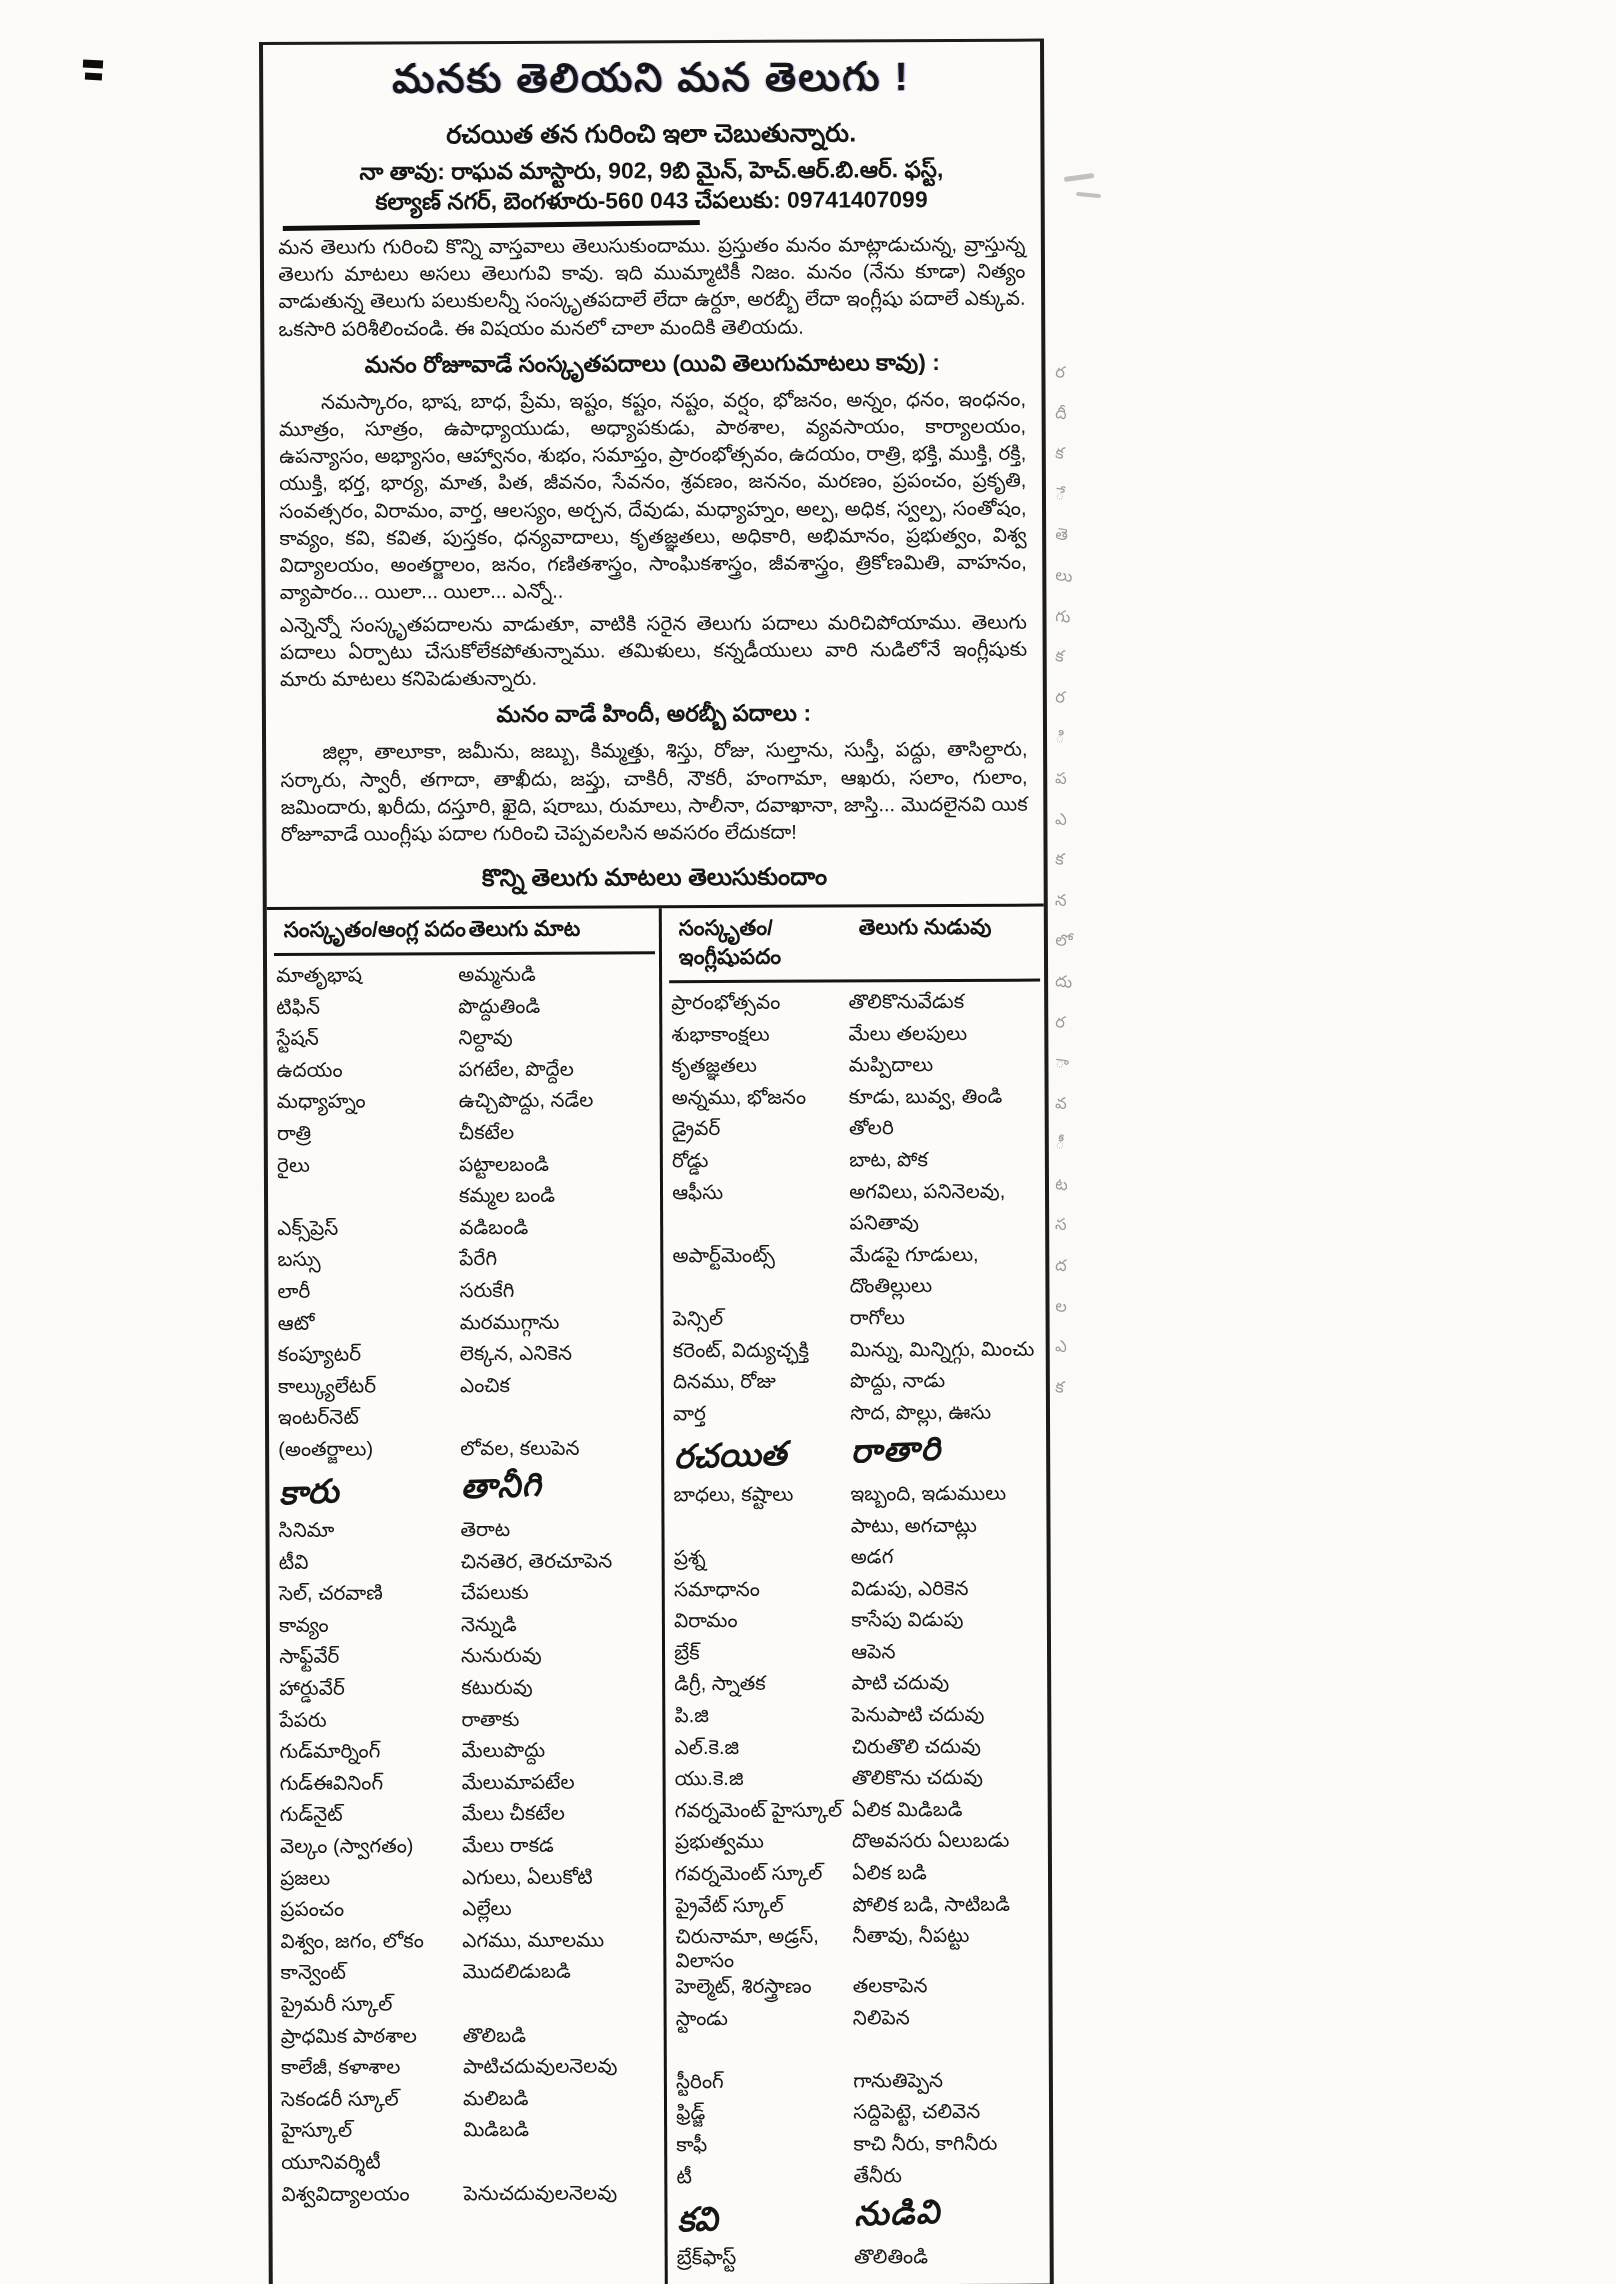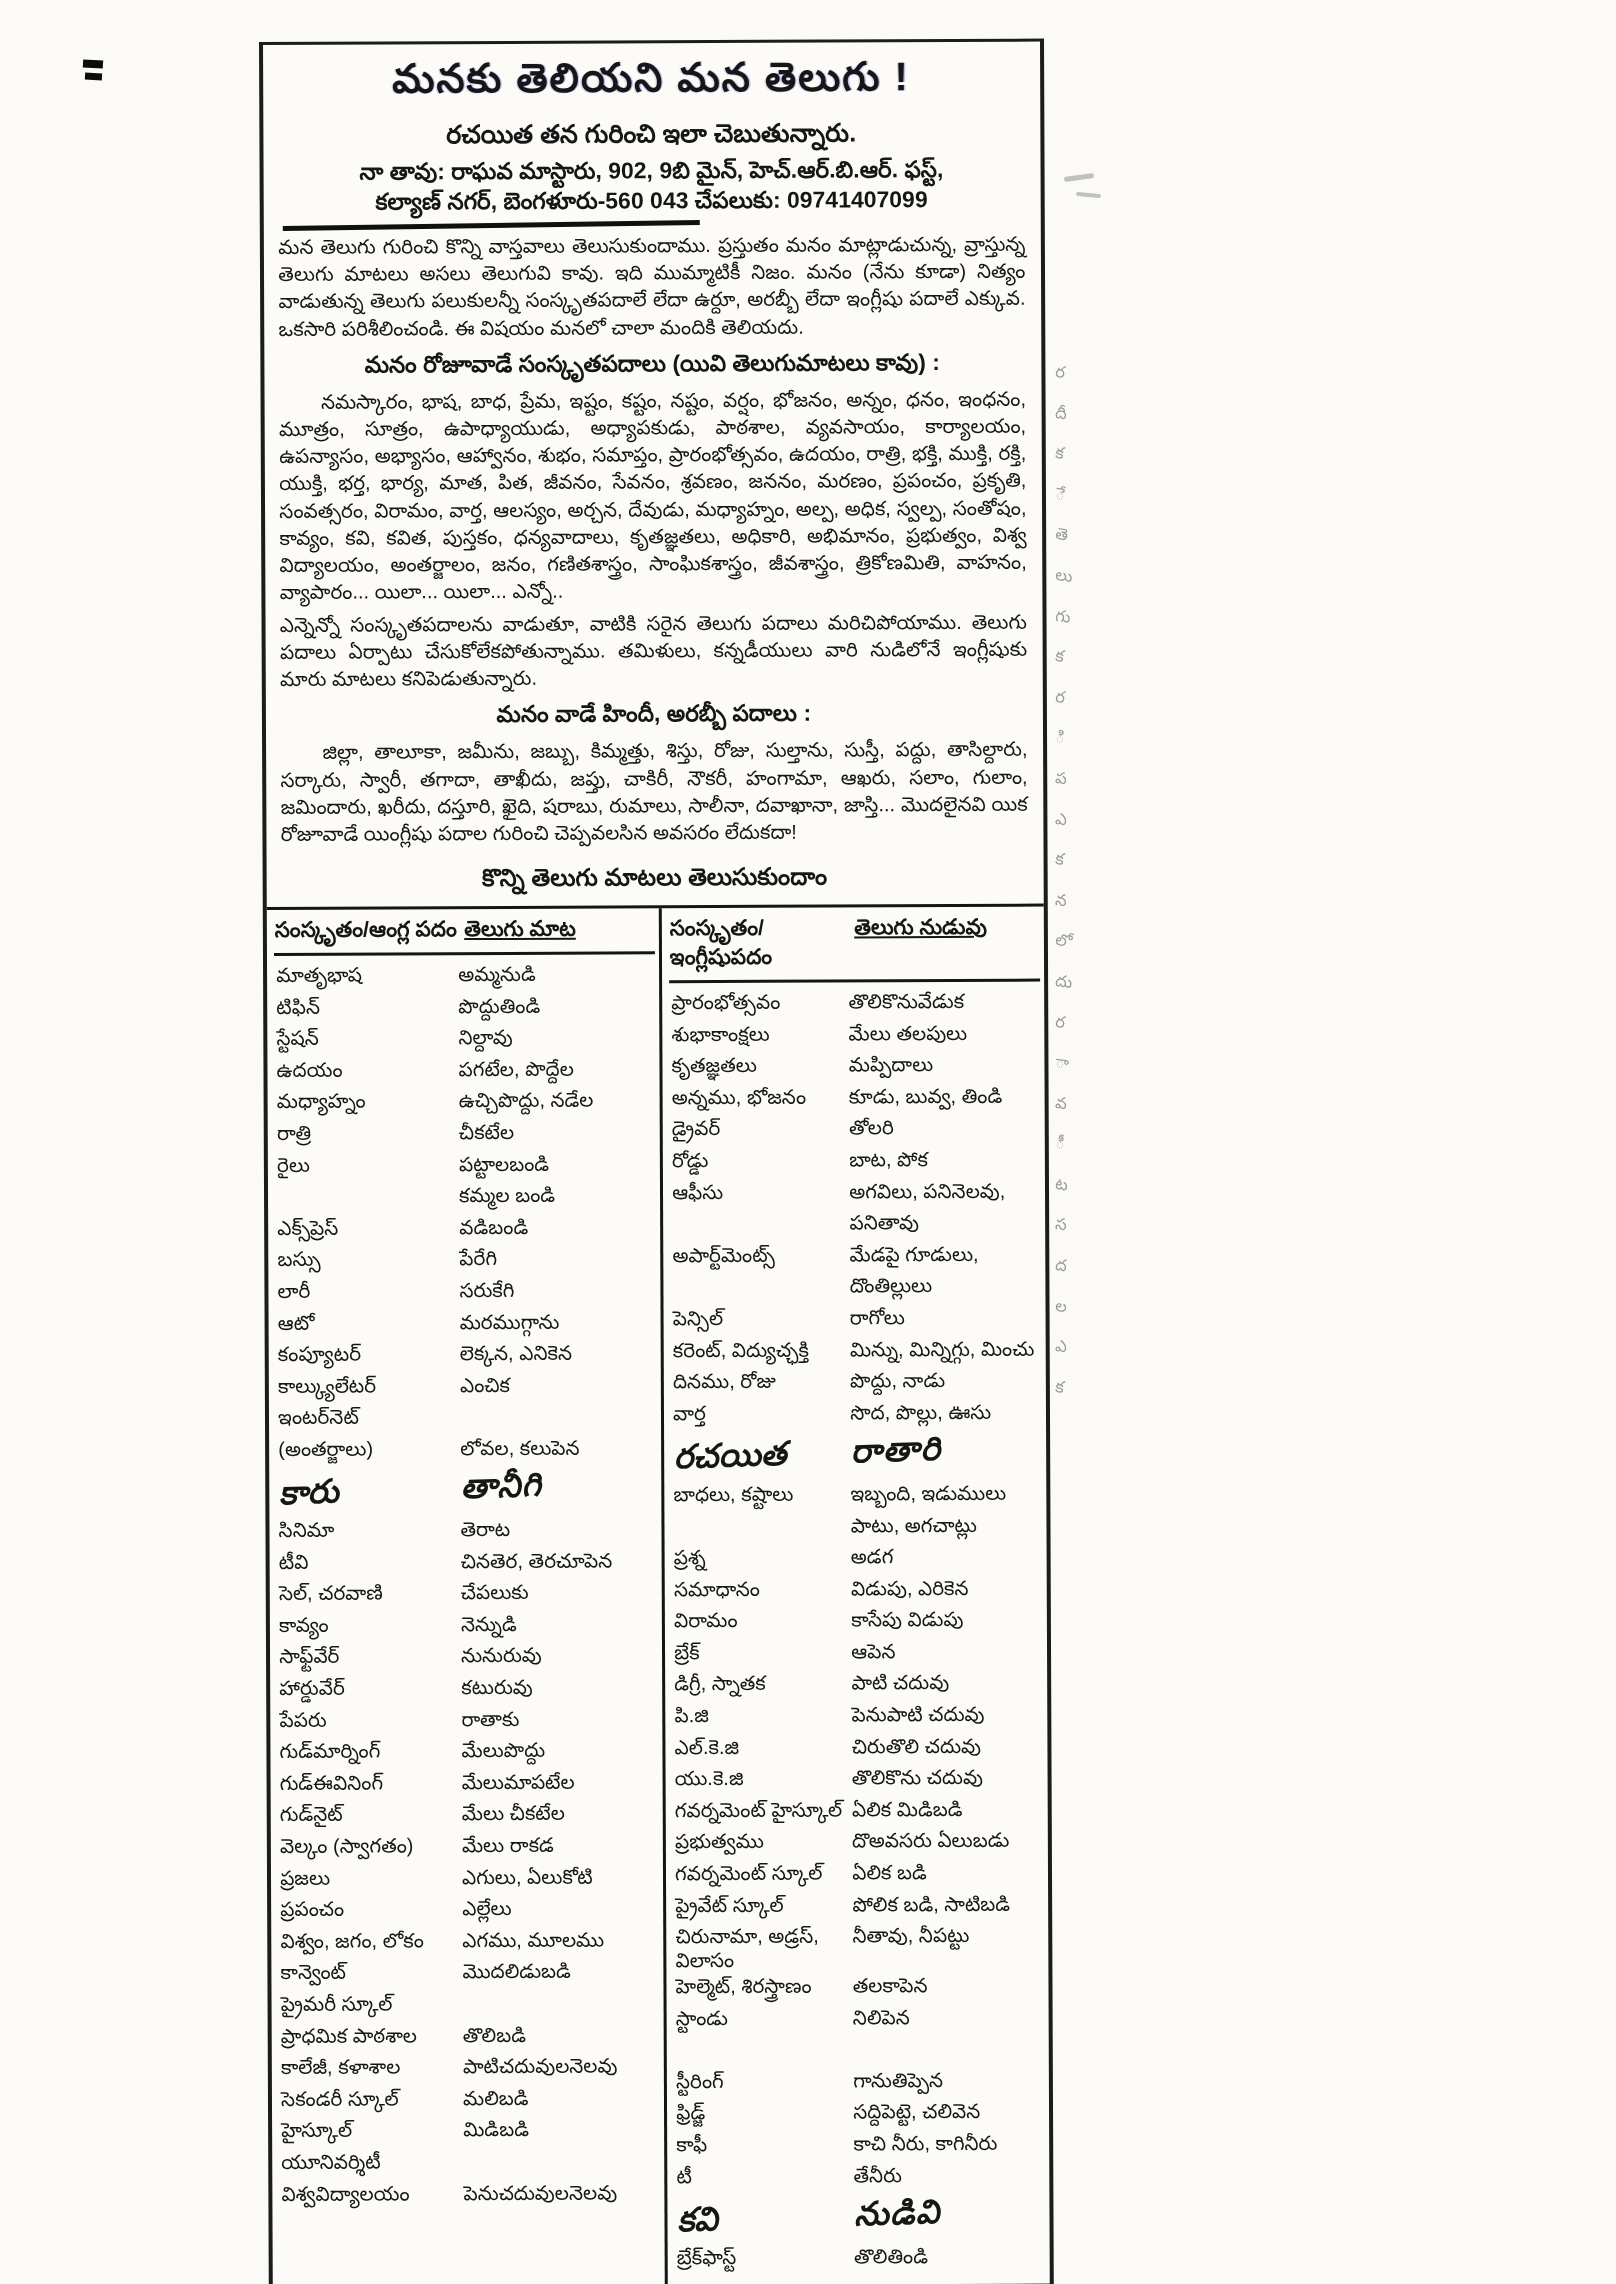--- a/index.html
+++ b/index.html
@@ -32,22 +32,22 @@
   .vocab{
     display:flex;align-items:stretch;border-top:3.9px solid #141414;margin-top:3.9px;
   }
   .half{box-sizing:border-box;padding:0 3.9px 9px 6.5px;}
   .half.left{width:395px;border-right:3.9px solid #141414;}
   .half.right{flex:1;}
   .thead{
     display:flex;font-weight:bold;font-size:21.5px;
     padding:7.8px 1.3px 6.5px 1.3px;border-bottom:3.3px solid #141414;
   }
-  .thead .c1{width:50%;}
-  .thead .c2{width:50%;text-decoration:underline;}
+  .thead .c1{width:50%;margin-left:9px;}
+  .thead .c2{width:50%;}
   .trows{padding-top:6.5px;}
   .trow{display:flex;align-items:flex-start;min-height:29px;font-size:20px;line-height:1.18;padding:1.3px 0;}
   .trow .term{width:48%;padding-left:2.6px;}
   .trow .mean{width:52%;}
   .trow.hw{font-size:33px;min-height:47px;font-weight:600;font-style:italic;transform:rotate(-1.6deg);}
   .trow.hw .mean{letter-spacing:1.3px;}
   
   .artifact{position:absolute;background:#0c0c0c;}
   .smudge{position:absolute;background:#8f8f8f;opacity:.55;border-radius:2px;}
   .margin-notes{

